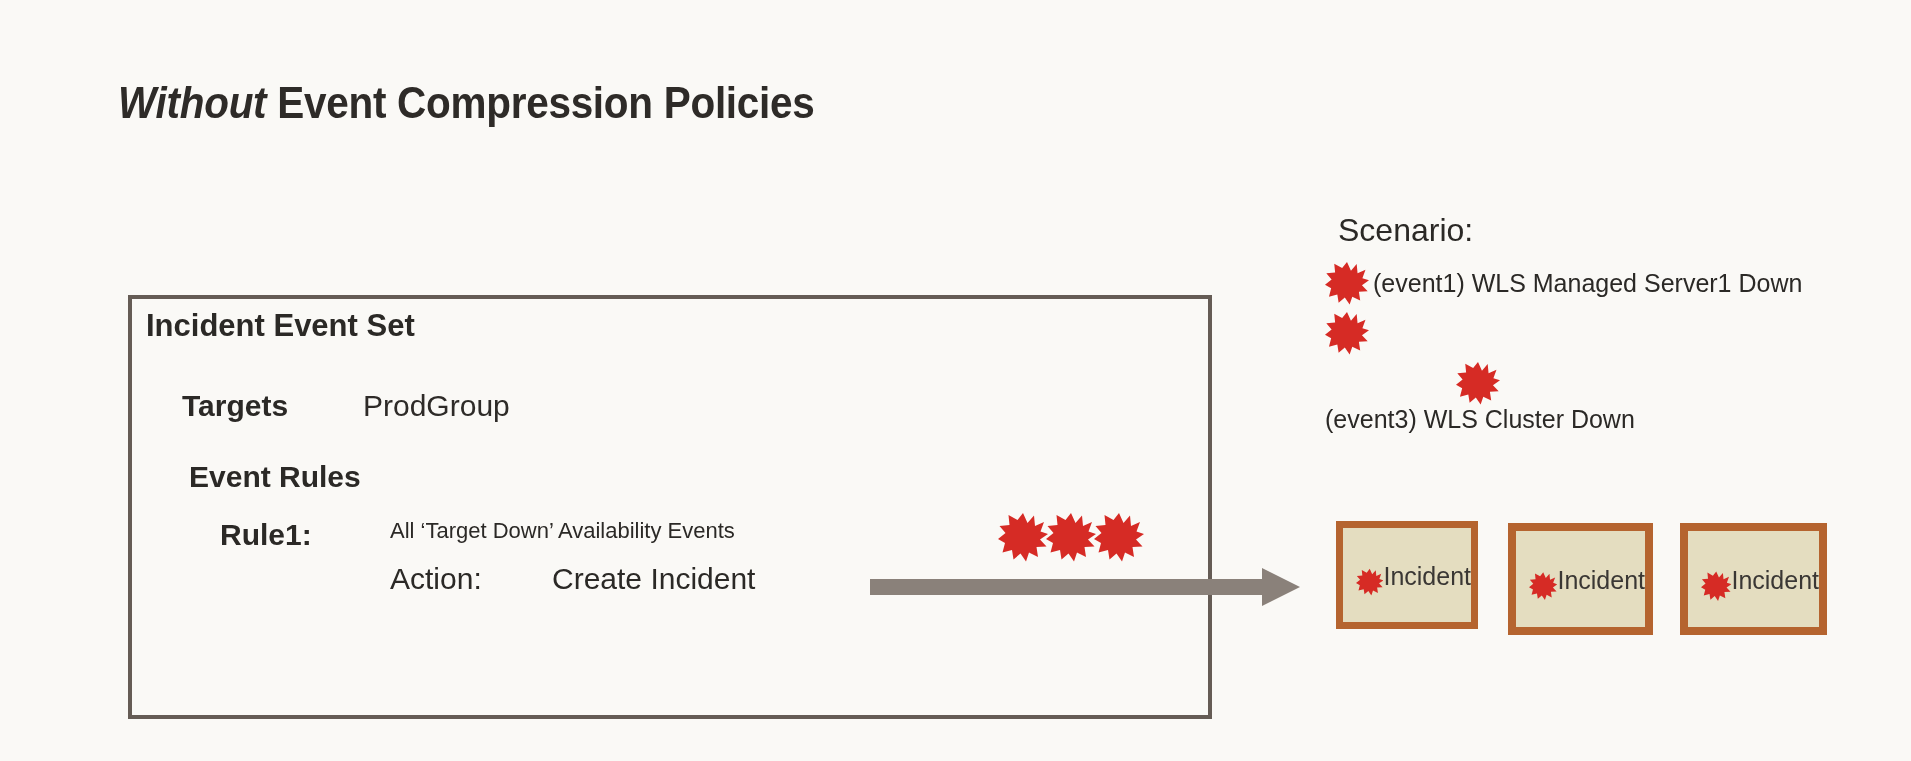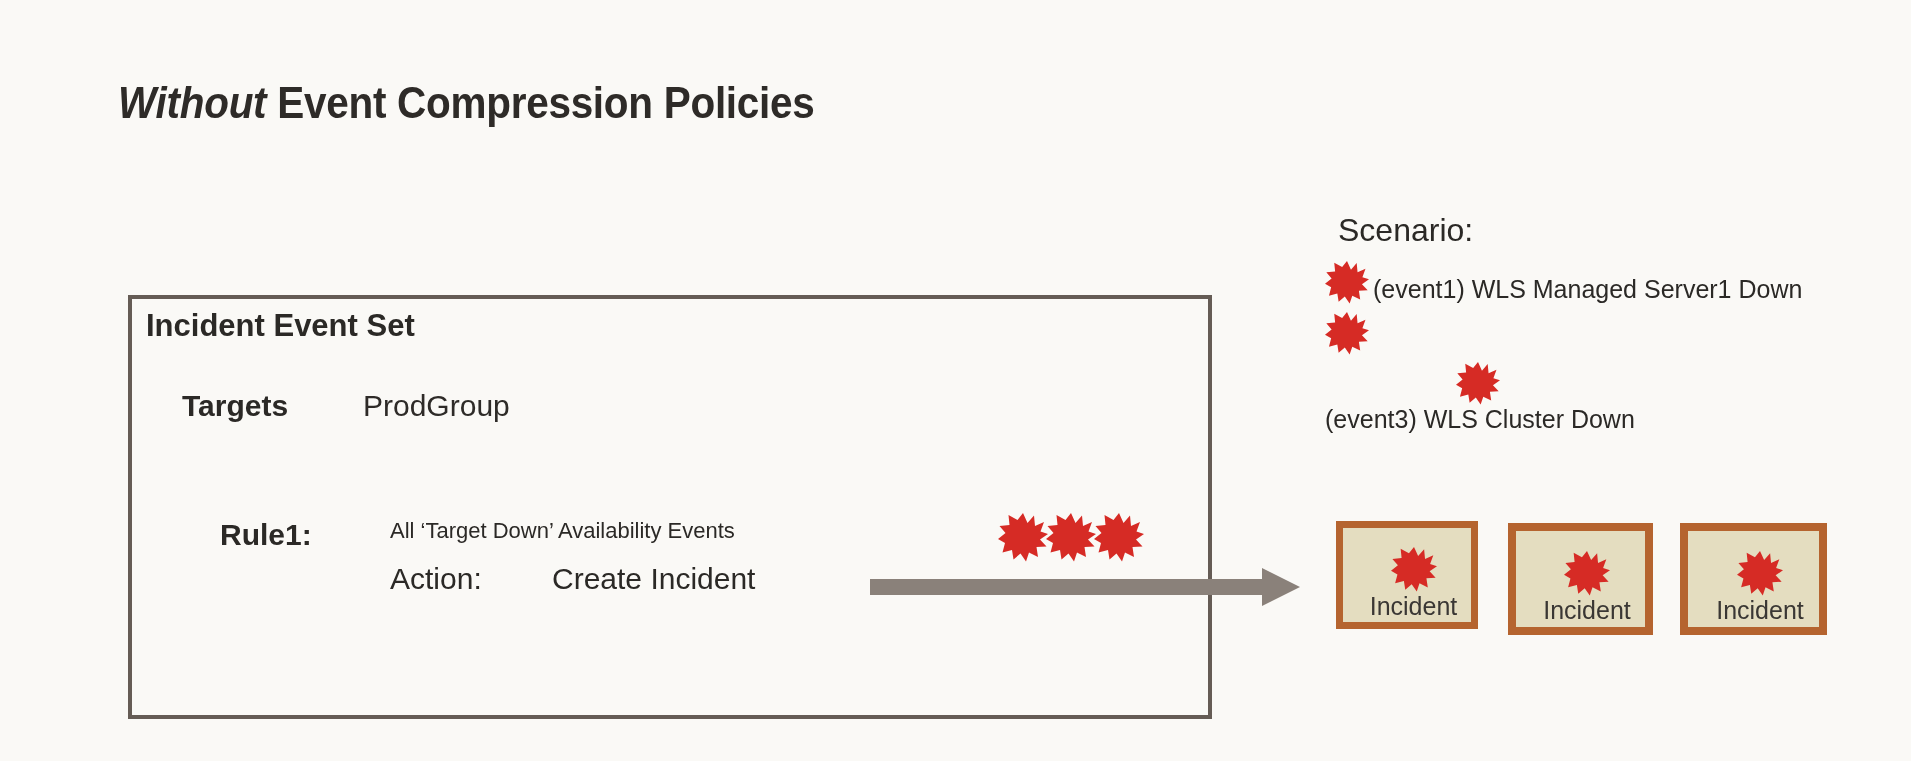--- a/index.html
+++ b/index.html
@@ -154,33 +154,33 @@
   .scenario-item .s-burst {
     width: 44px;
     height: 44px;
     flex: 0 0 44px;
     margin-right: 4px;
   }
   .scenario-item .s-text {
     font-size: 25px;
     color: #2b2926;
   }
-  #scenario-item-1 { top: 262px; align-items: flex-end; }
+  #scenario-item-1 { top: 262px; }
   #scenario-item-2 { top: 312px; }
   #scenario-item-3 { top: 361px; flex-direction: column; }
 
   
   .incident-box {
     position: absolute;
     box-sizing: border-box;
     background: #e4ddc0;
     display: flex;
-    flex-direction: column;
+    flex-direction: row;
     align-items: center;
-    justify-content: center;
+    justify-content: flex-end;
     padding-left: 13px;
   }
   .incident-box .i-burst {
     width: 46px;
     height: 46px;
     margin-top: 14px;
   }
   .incident-box .i-label {
     font-size: 25px;
     color: #3a3734;
@@ -226,20 +226,21 @@
     <span class="ital">Without</span><span> Event Compression Policies</span>
   </div>
 
   <div id="rule-set-box"></div>
 
   <div id="rule-set-heading">Incident Event Set</div>
 
   <div class="kv-row" id="targets-label">Targets</div>
   <div class="kv-row" id="targets-value">ProdGroup</div>
 
+  <div class="kv-row" id="event-rules-label">Event Rules</div>
 
   <div class="kv-row" id="rule1-label">Rule1:</div>
   <div class="kv-row" id="rule1-condition">All ‘Target Down’ Availability Events</div>
   <div class="kv-row" id="rule1-action-label">Action:</div>
   <div class="kv-row" id="rule1-action-value">Create Incident</div>
 
   <div id="rule-event-cluster">
     <svg class="burst b1" viewBox="0 0 100 100">
         <use href="#burst-symbol" fill="#d62b25"></use>
       </svg>

